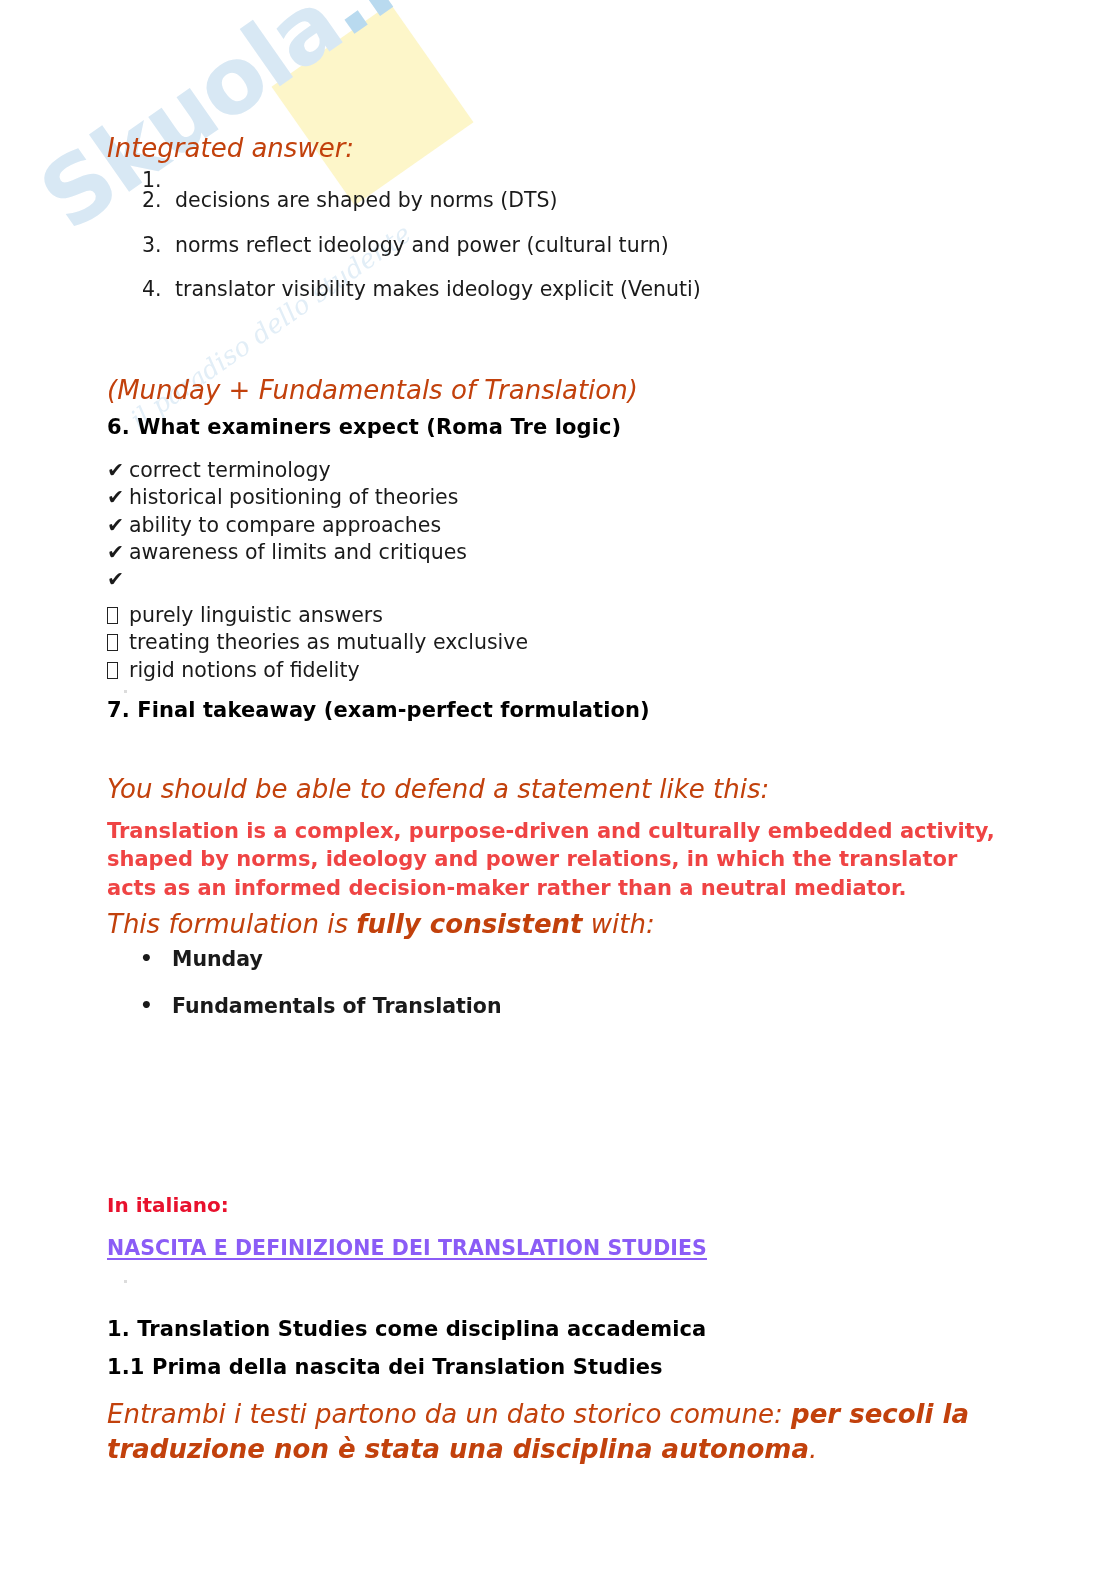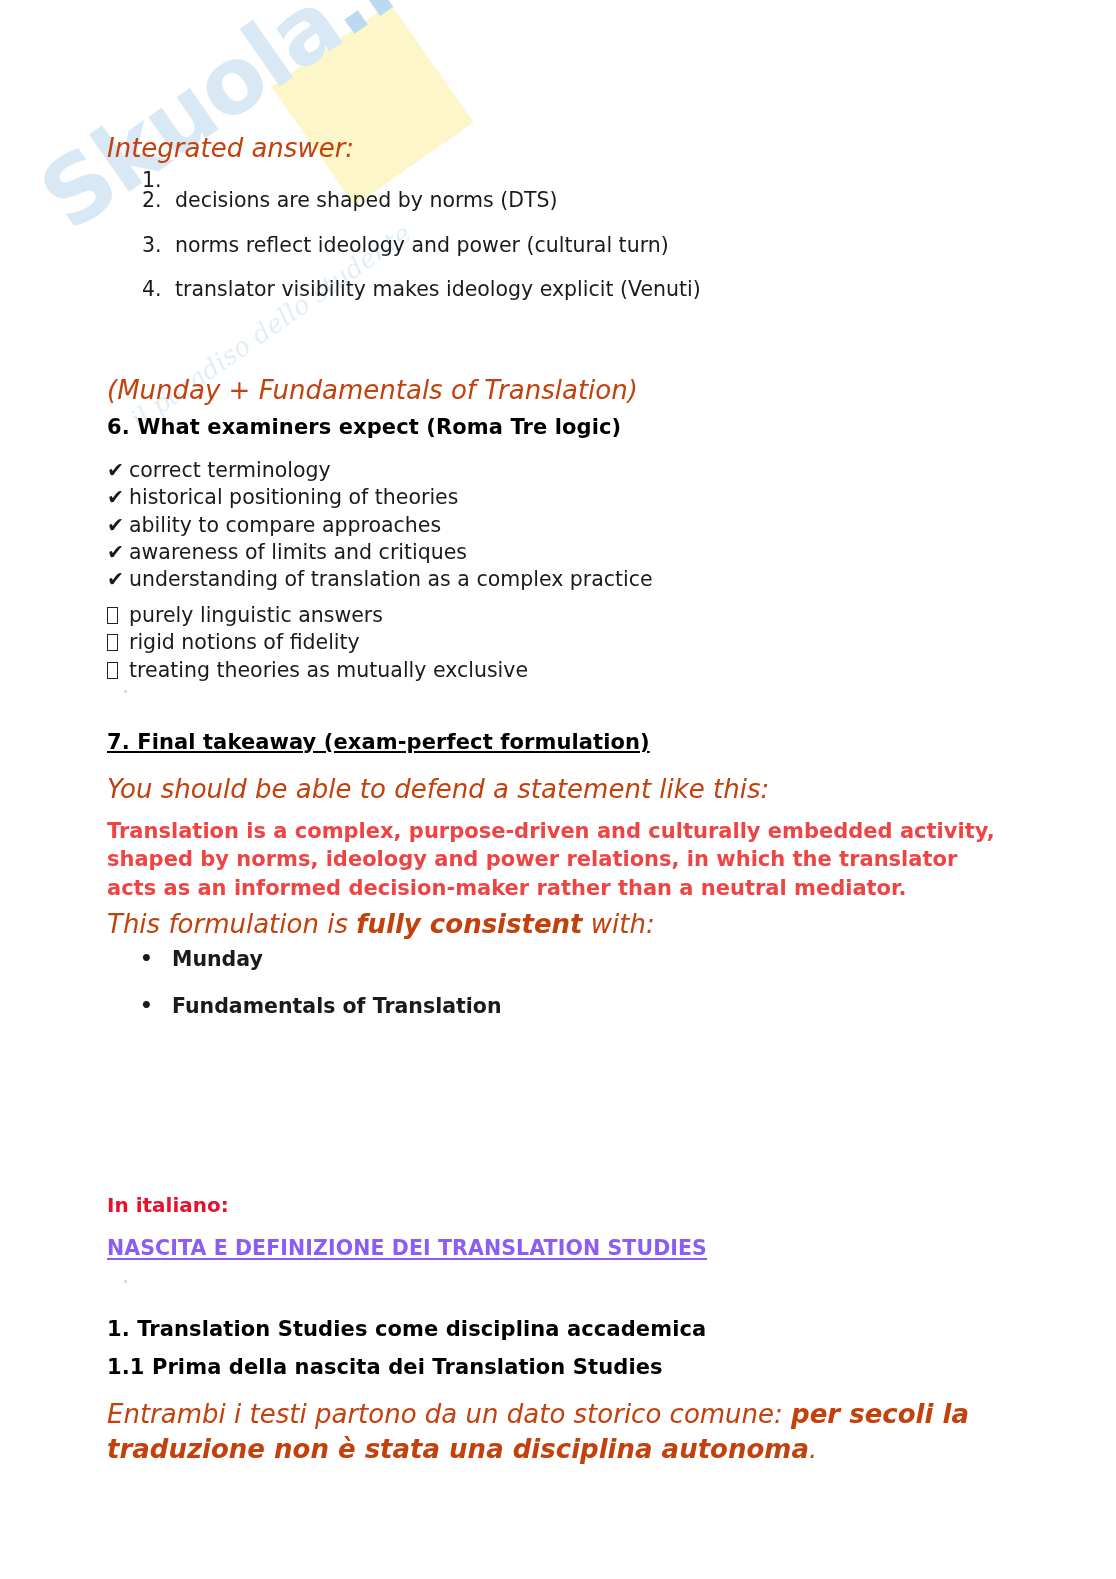--- a/index.html
+++ b/index.html
@@ -218,30 +218,30 @@
 
     <div class="blk para para-narrow" style="top:337px;margin-top:36px;">(Munday + Fundamentals of Translation)</div>
 
     <h2 class="blk heading" style="top:415px;">6. What examiners expect (Roma Tre logic)</h2>
 
     <ul class="blk tick-list" style="top:457px;">
       <li><span class="mark">✔</span><span>correct terminology</span></li>
       <li><span class="mark">✔</span><span>historical positioning of theories</span></li>
       <li><span class="mark">✔</span><span>ability to compare approaches</span></li>
       <li><span class="mark">✔</span><span>awareness of limits and critiques</span></li>
-      <li><span class="mark">✔</span><span>understanding of translation as a complex practice</span></li>
+      <li><span class="mark">✔</span></li>
     </ul>
 
     <ul class="blk tick-list" style="top:602px;">
       <li><span class="mark tofu"></span><span>purely linguistic answers</span></li>
+      <li><span class="mark tofu"></span><span>treating theories as mutually exclusive</span></li>
       <li><span class="mark tofu"></span><span>rigid notions of fidelity</span></li>
-      <li><span class="mark tofu"></span><span>treating theories as mutually exclusive</span></li>
     </ul>
 
-    <h2 class="blk heading" style="top:730px;text-decoration:underline;">7. Final takeaway (exam-perfect formulation)</h2>
+    <h2 class="blk heading" style="top:698px;">7. Final takeaway (exam-perfect formulation)</h2>
 
     <div class="blk para" style="top:772px;">You should be able to defend a statement like this:</div>
 
     <div class="blk statement" style="top:817px;">Translation is a complex, purpose-driven and culturally embedded activity, shaped by norms, ideology and power relations, in which the translator acts as an informed decision-maker rather than a neutral mediator.</div>
 
     <div class="blk para" style="top:907px;"><span>This formulation is </span><b>fully consistent</b><span> with:</span></div>
 
     <ul class="blk bullet-list" style="top:947px;">
       <li><span class="dot">•</span><span>Munday</span></li>
       <li><span class="dot">•</span><span>Fundamentals of Translation</span></li>

